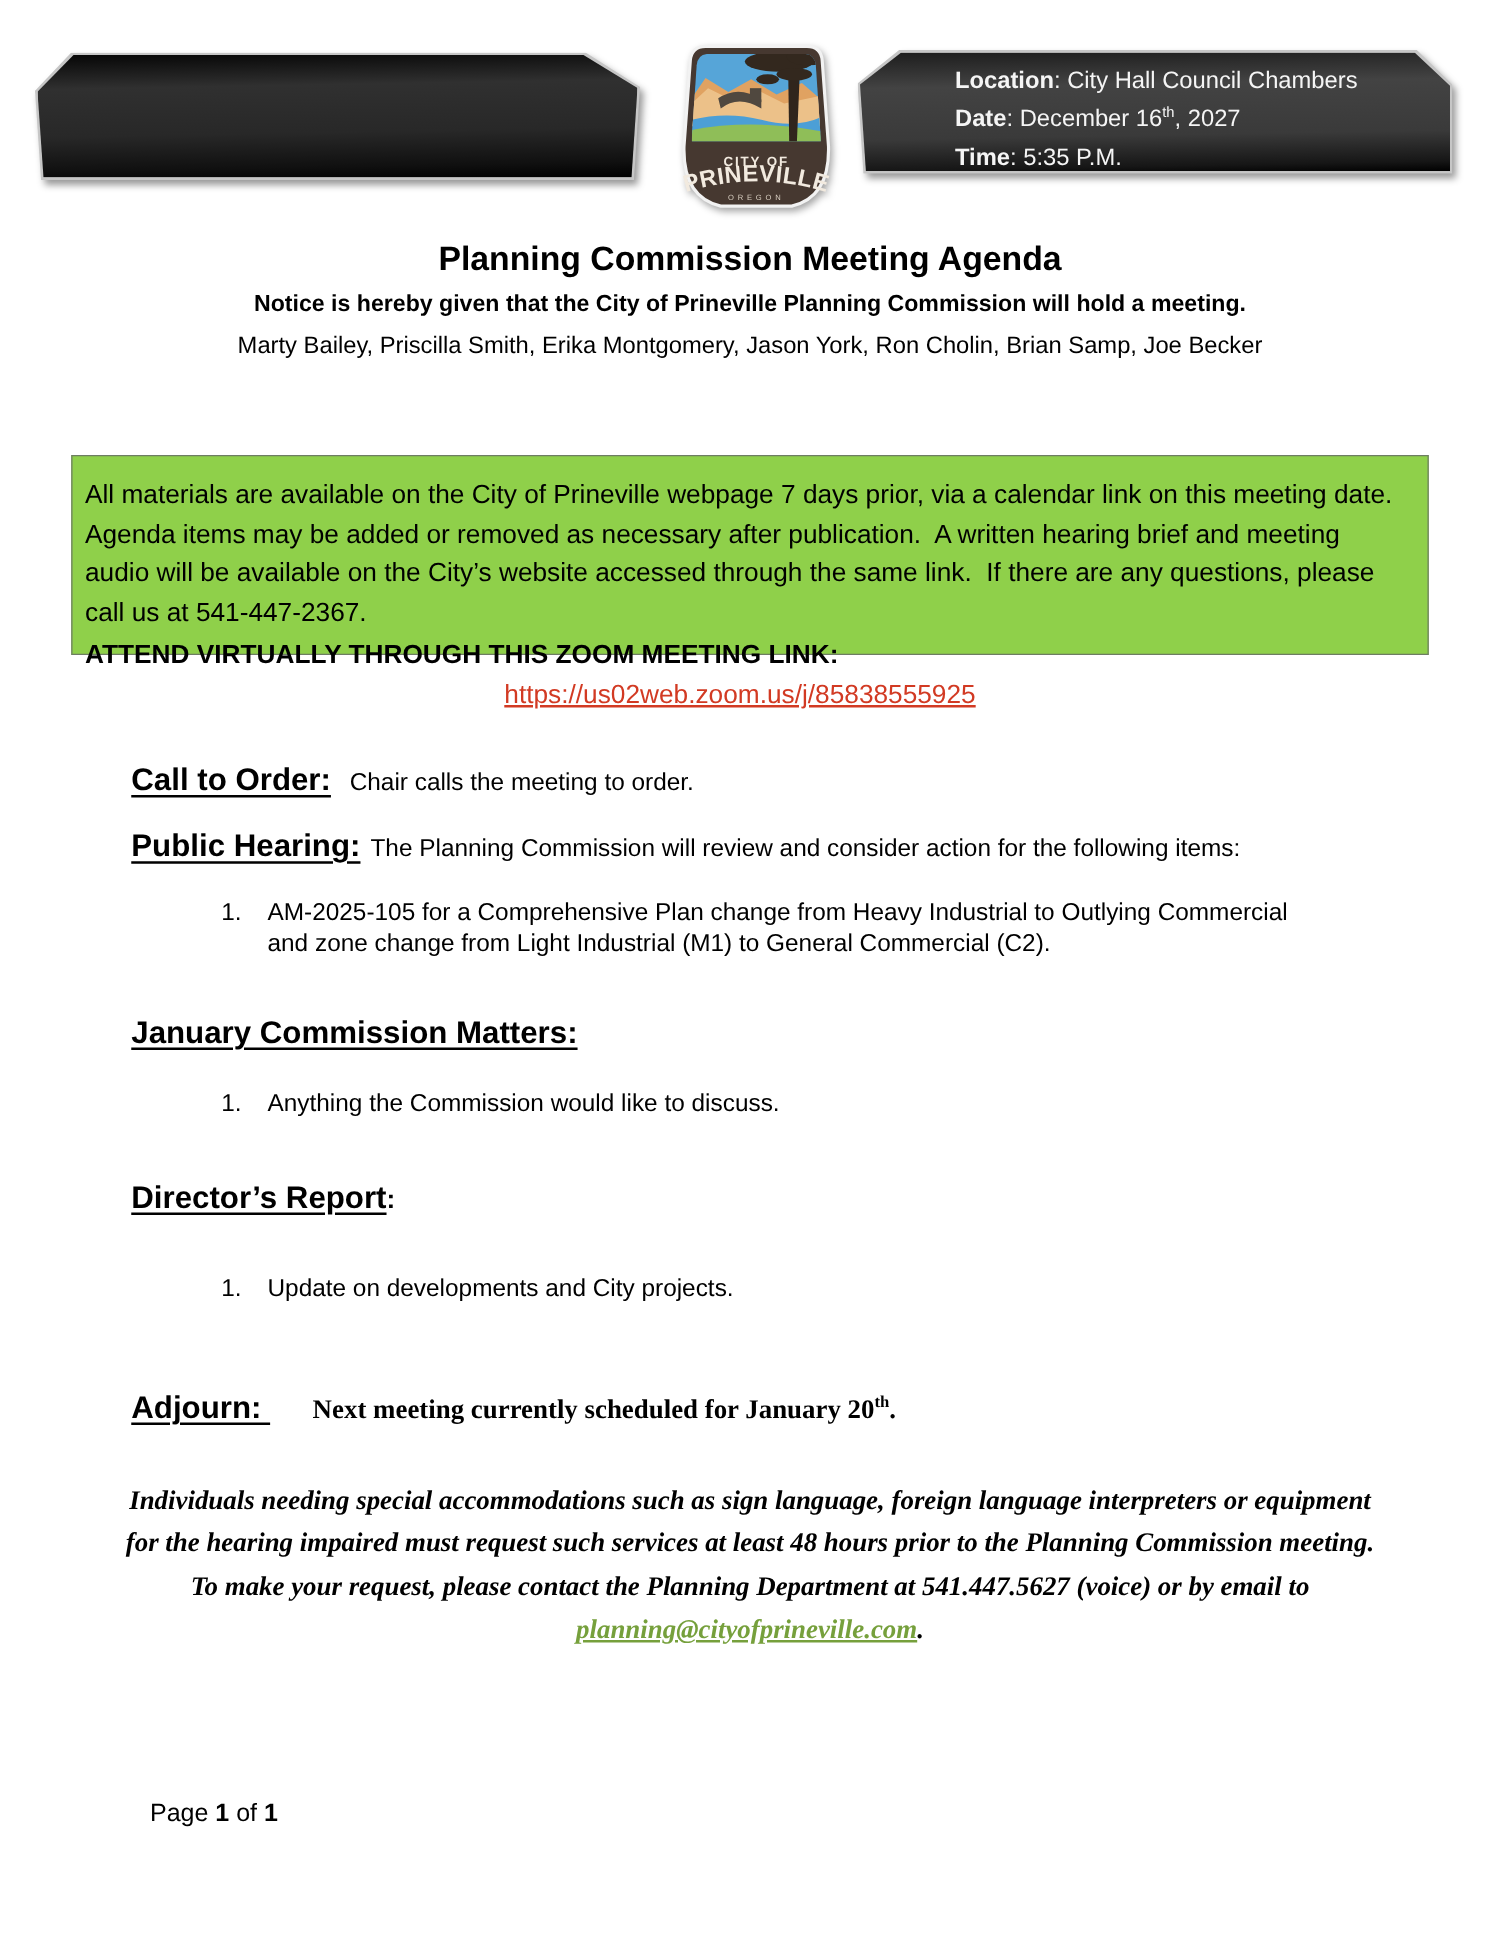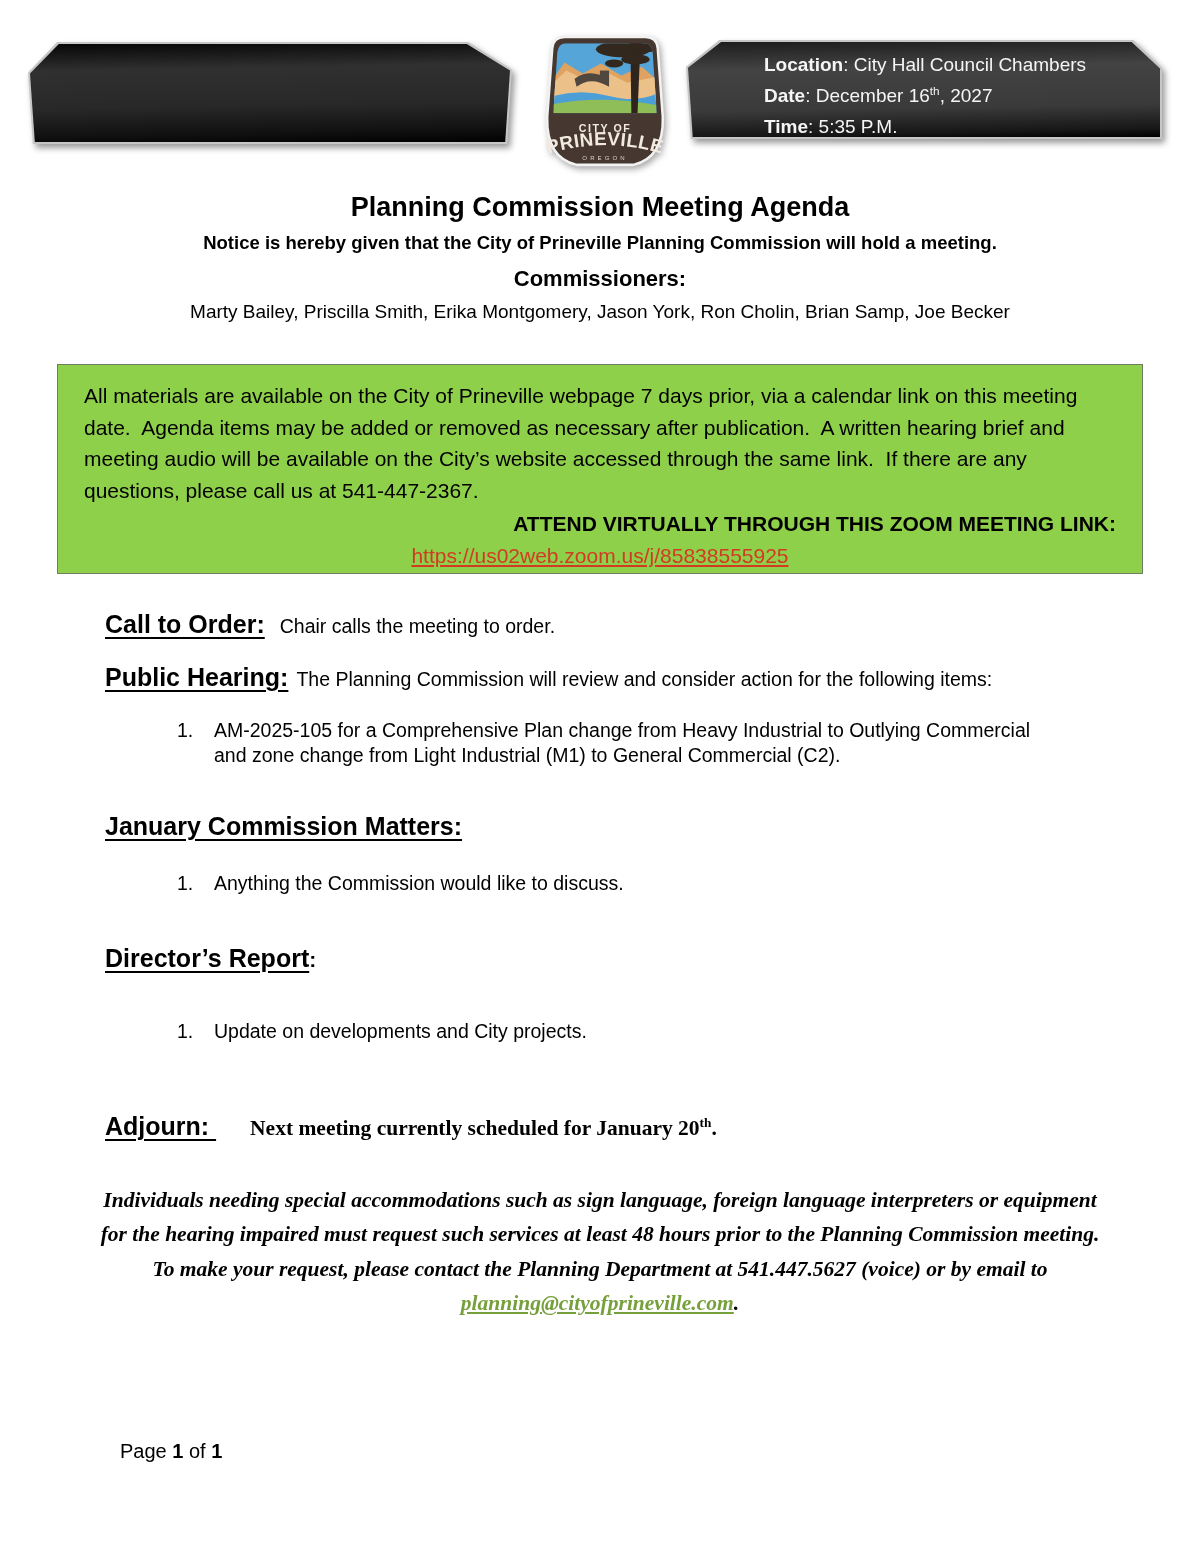--- a/index.html
+++ b/index.html
@@ -34,25 +34,25 @@
     filter:drop-shadow(2px 3px 3px rgba(0,0,0,0.35));text-align:center;}
   
   .title-block{position:absolute;left:0;right:0;top:192px;text-align:center;}
   .doc-title{font-size:27px;font-weight:bold;margin:0 0 9px 0;}
   .doc-date{font-size:24px;font-weight:bold;margin:0 0 13px 0;}
   .doc-notice{font-size:18.5px;font-weight:bold;margin:0 0 12px 0;}
   .comm-label{font-size:22px;font-weight:bold;margin:0 0 9px 0;}
   .comm-names{font-size:19px;margin:0;}
   
   .green-box{
-    position:absolute;left:57px;top:364px;width:1086px;height:210px;box-sizing:border-box;
-    border:1px solid #6e7d63;padding:15px 26px 10px 26px;font-size:21px;line-height:1.5;
+    position:absolute;left:57px;top:364px;width:1086px;height:160px;box-sizing:border-box;
+    border:1px solid #6e7d63;padding:15px 26px 10px 10px;font-size:21px;line-height:1.5;
   }
   .green-box-body{white-space:pre-wrap;}
-  .zoom-heading{text-align:right;font-weight:bold;margin-top:2px;}
+  .zoom-heading{text-align:left;font-weight:bold;margin-top:2px;}
   .zoom-link-line{text-align:center;}
   .zoom-link{text-decoration:underline;}
   
   .sec{position:absolute;left:105px;right:92px;font-size:19.5px;line-height:1.3;}
   .sec-h{font-weight:bold;font-size:25px;text-decoration:underline;
     text-decoration-thickness:2px;text-underline-offset:4px;white-space:pre;}
   .sec-colon{font-weight:bold;font-size:21px;}
   .follow-wide{margin-left:15px;}
   .follow-tight{margin-left:8px;}
   .olist{display:flex;margin-left:72px;}
@@ -134,21 +134,20 @@
           <textPath href="#arcPath" startOffset="50%" text-anchor="middle">PRINEVILLE</textPath>
         </text>
         <text x="78" y="126" text-anchor="middle" font-family="Liberation Sans, sans-serif" font-size="6" letter-spacing="3" fill="#d9cfc2">OREGON</text>
       </svg>
     </div>
   </div>
 
   <div class="title-block">
     <div class="doc-title">Planning Commission Meeting Agenda</div>
     <div class="doc-notice">Notice is hereby given that the City of Prineville Planning Commission will hold a meeting.</div>
-    <div class="comm-label">Commissioners:</div>
     <div class="comm-names">Marty Bailey, Priscilla Smith, Erika Montgomery, Jason York, Ron Cholin, Brian Samp, Joe Becker</div>
   </div>
 
   <div class="green-box" style="background-color: rgb(143, 208, 74);">
     <div class="green-box-body">All materials are available on the City of Prineville webpage 7 days prior, via a calendar link on this meeting date.  Agenda items may be added or removed as necessary after publication.  A written hearing brief and meeting audio will be available on the City’s website accessed through the same link.  If there are any questions, please call us at 541-447-2367.</div>
     <div class="zoom-heading">ATTEND VIRTUALLY THROUGH THIS ZOOM MEETING LINK:</div>
     <div class="zoom-link-line">
       <a class="zoom-link" style="color: rgb(210, 58, 35);">https://us02web.zoom.us/j/85838555925</a>
     </div>
   </div>

